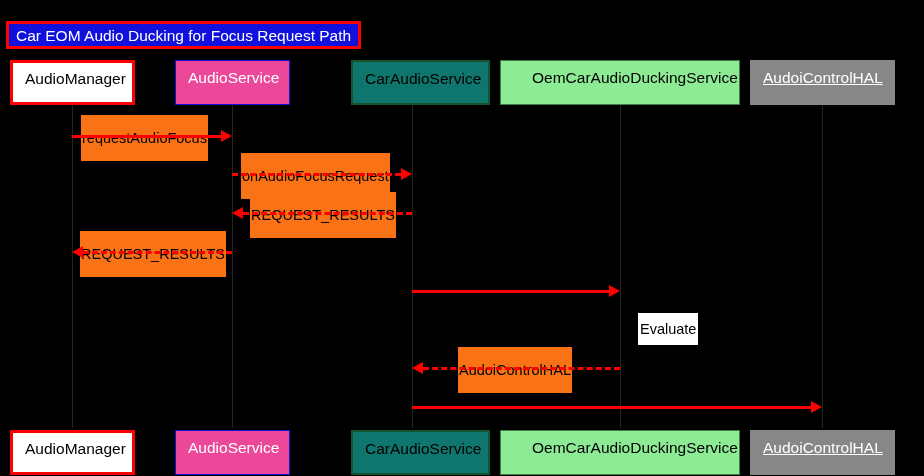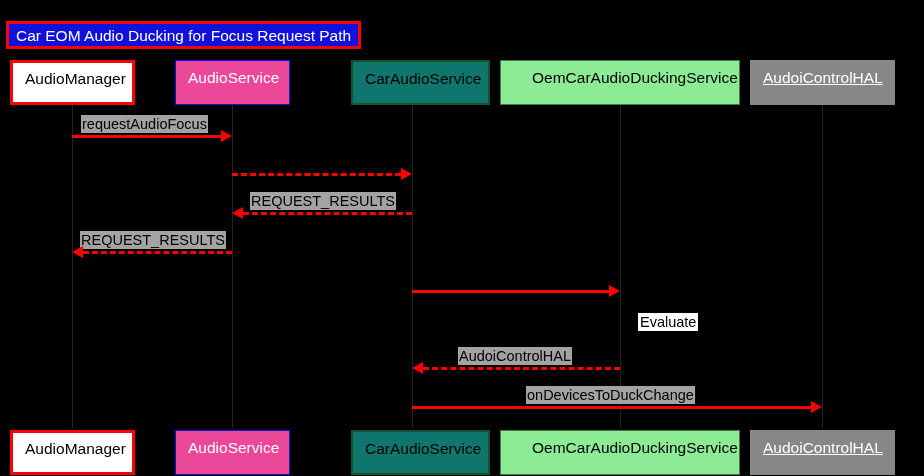--- a/index.html
+++ b/index.html
@@ -106,35 +106,35 @@
     border-bottom: 6px solid transparent;
     border-left: 11px solid #ff0000;
   }
   .arrowhead.left {
     border-top: 6px solid transparent;
     border-bottom: 6px solid transparent;
     border-right: 11px solid #ff0000;
   }
   .msg-label {
     position: absolute;
-    background: #a3a3a3;
+    background: #f97316;
     color: #000000;
     font-size: 14.5px;
     line-height: 18px;
     white-space: nowrap;
-    padding: 0 1px;
+    padding: 14px 1px;
   }
   .note-label {
     position: absolute;
     background: #ffffff;
     color: #000000;
     font-size: 14.5px;
     line-height: 18px;
     white-space: nowrap;
-    padding: 0 2px;
+    padding: 7px 2px;
   }
 </style>
 </head>
 <body>
 
 <div id="diagram">
 
   <div class="title-box">Car EOM Audio Ducking for Focus Request Path</div>
 
   <div class="lifeline" style="left:72px;  top:86px; height:330px;"></div>
@@ -160,41 +160,41 @@
   </div>
 
   <div class="participant p-style-gray" style="left:750px; top:48px; width:145px;">
     <span>AudoiControlHAL</span>
   </div>
 
   <div class="msg-label" style="left:81px; top:103px;">requestAudioFocus</div>
   <div class="msg-line" style="left:72px; top:123px; width:149px;"></div>
   <div class="arrowhead right" style="left:221px; top:118px;"></div>
 
+  <div class="msg-label" style="left:241px; top:141px;">onAudioFocusRequest</div>
   <div class="msg-line dashed" style="left:232px; top:161px; width:169px;"></div>
   <div class="arrowhead right" style="left:401px; top:156px;"></div>
 
   <div class="msg-label" style="left:250px; top:180px;">REQUEST_RESULTS</div>
   <div class="msg-line dashed" style="left:243px; top:200px; width:169px;"></div>
   <div class="arrowhead left" style="left:232px; top:195px;"></div>
 
   <div class="msg-label" style="left:80px; top:219px;">REQUEST_RESULTS</div>
   <div class="msg-line dashed" style="left:83px; top:239px; width:149px;"></div>
   <div class="arrowhead left" style="left:72px; top:234px;"></div>
 
   <div class="msg-line" style="left:412px; top:278px; width:197px;"></div>
   <div class="arrowhead right" style="left:609px; top:273px;"></div>
 
   <div class="note-label" style="left:638px; top:301px;">Evaluate</div>
 
   <div class="msg-label" style="left:458px; top:335px;">AudoiControlHAL</div>
   <div class="msg-line dashed" style="left:423px; top:355px; width:197px;"></div>
   <div class="arrowhead left" style="left:412px; top:350px;"></div>
 
-  <div class="msg-label" style="left:526px; top:374px;">onDevicesToDuckChange</div>
   <div class="msg-line" style="left:412px; top:394px; width:399px;"></div>
   <div class="arrowhead right" style="left:811px; top:389px;"></div>
 
   <div class="participant p-style-white" style="left:10px; top:418px; width:125px;">
     <span>AudioManager</span>
   </div>
 
   <div class="participant p-style-blue" style="left:175px; top:418px; width:115px;">
     <span>AudioService</span>
   </div>

